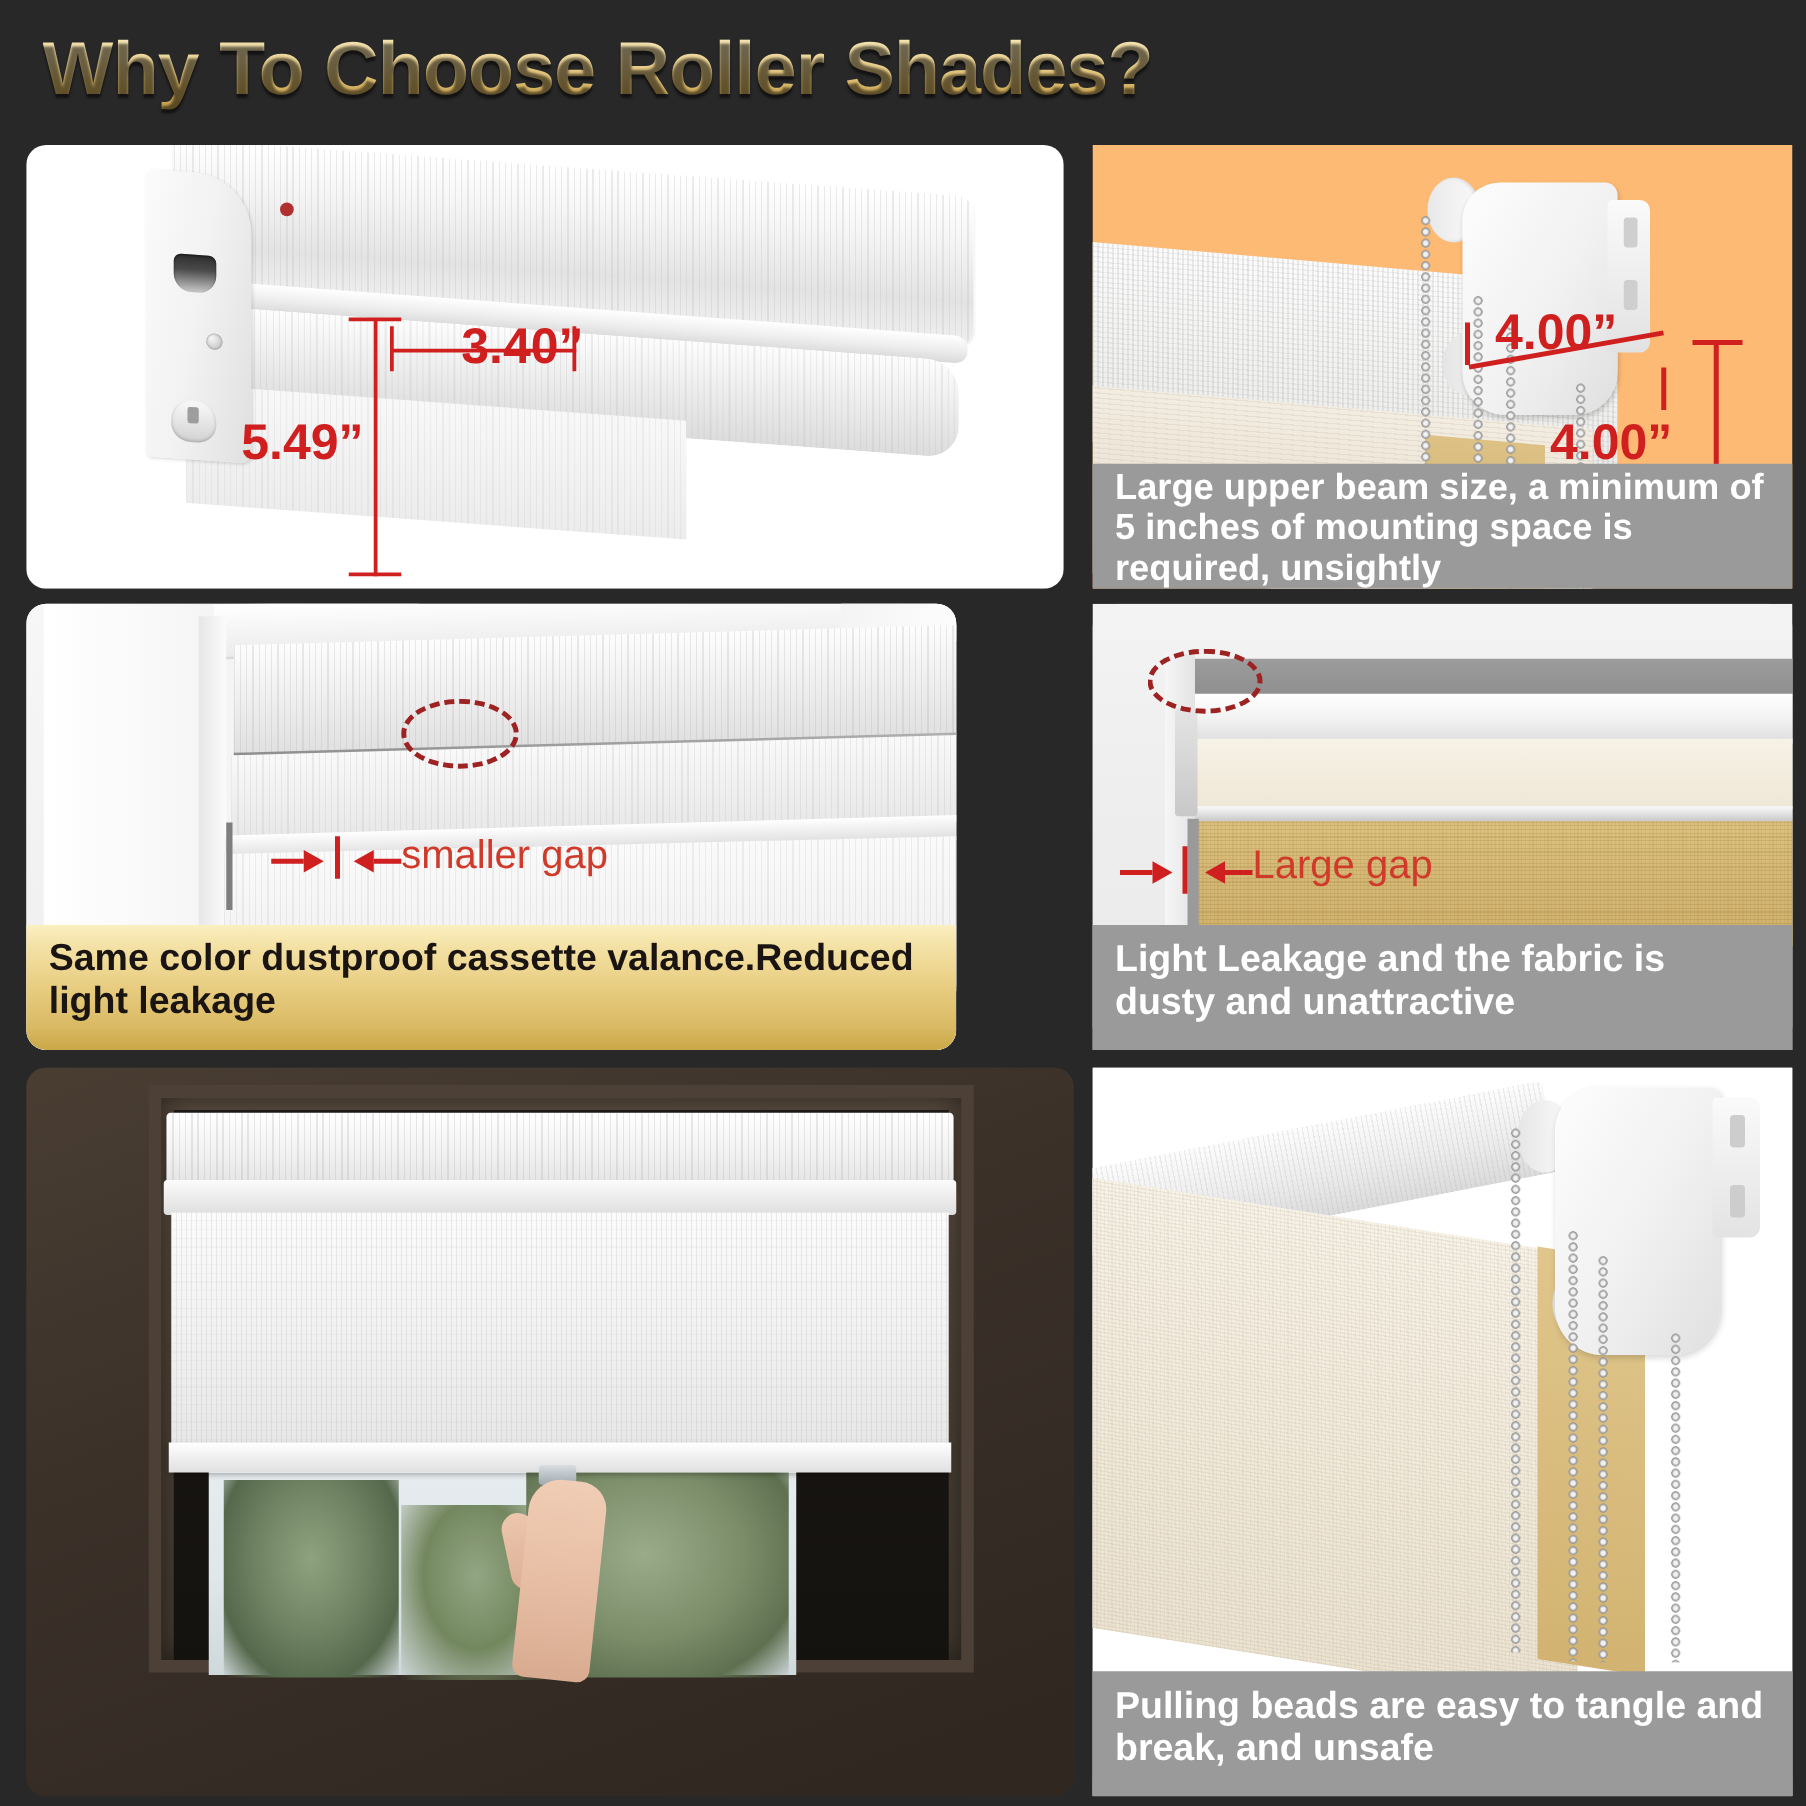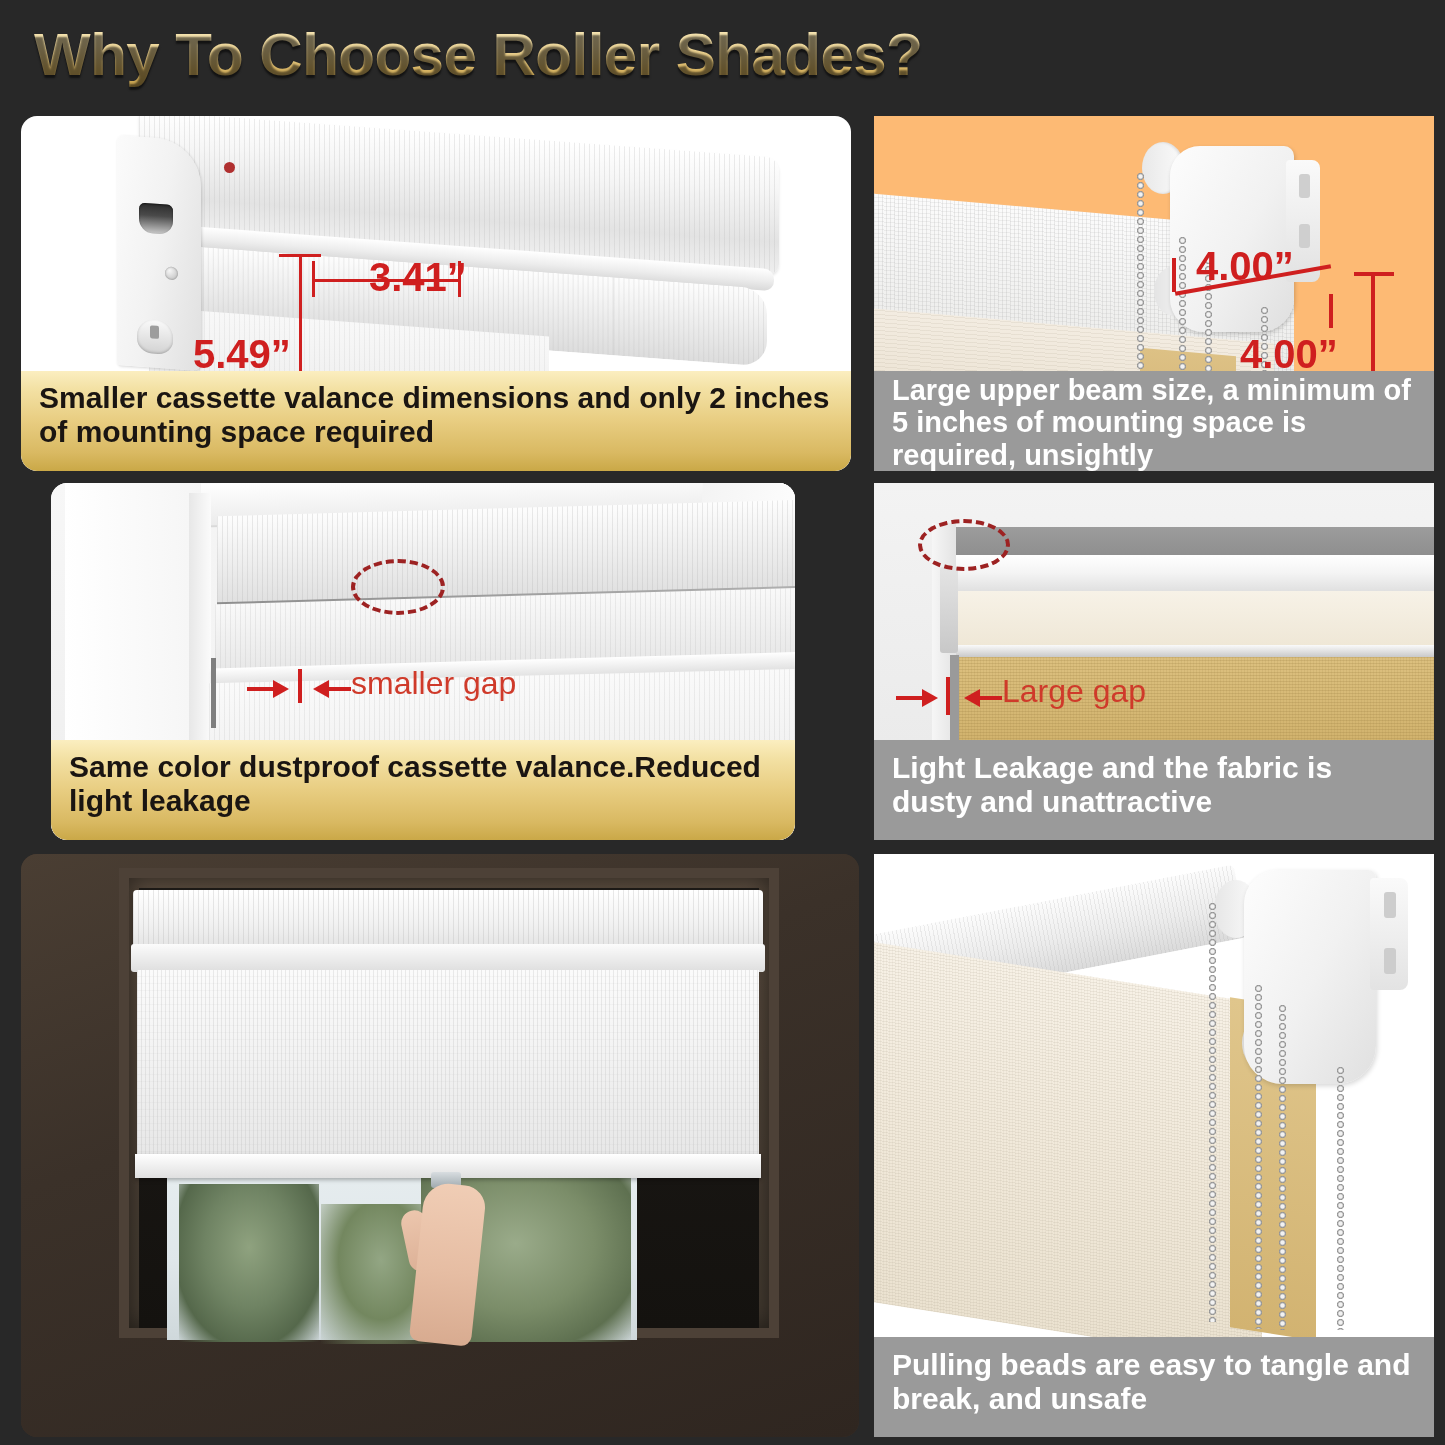--- a/index.html
+++ b/index.html
@@ -35,21 +35,21 @@
 
   .card{ position:absolute; overflow:hidden; }
   .card.left{ left:21px; border-radius:16px; }
   .card.right{ left:874px; border-radius:0px; }
 
   .row1{ top:8px; }
   .row2{ top:375px; }
   .row3{ top:746px; }
 
   .card.left.row1{ width:830px; height:355px; }
-  .card.left.row2{ width:744px; height:357px;margin-left:30px; }
+  .card.left.row2{ width:744px; height:357px; }
   .card.left.row3{ width:838px; height:583px; }
   .card.right.row1{ width:560px; height:355px; }
   .card.right.row2{ width:560px; height:357px; }
   .card.right.row3{ width:560px; height:583px; }
 
   .photo{ position:absolute; left:0; top:0; width:100%; height:100%; }
 
   
   .caption{
     position:absolute; left:0; bottom:0; width:100%;
@@ -537,24 +537,21 @@
       <div class="redpin"></div>
 
       <div class="dim-cap-top"></div>
       <div class="dim-line-v"></div>
       <div class="dim-cap-bot"></div>
       <div class="dim-label label-549">5.49”</div>
 
       <div class="dim-cap-l"></div>
       <div class="dim-line-h"></div>
       <div class="dim-cap-r"></div>
-      <div class="dim-label label-206">3.41”</div>
-    </div>
-    <div class="caption gold">
-      <span class="caption-text">Smaller cassette valance dimensions and only 2 inches of mounting space required</span>
+      <div class="dim-label label-206">3.40”</div>
     </div>
   </div>
 
   <div class="card right row1">
     <div class="photo p2">
       <div class="fabric-white"></div>
       <div class="fabric-cream"></div>
       <div class="fabric-tan"></div>
       <div class="roller"></div>
       <div class="roller2"></div>

